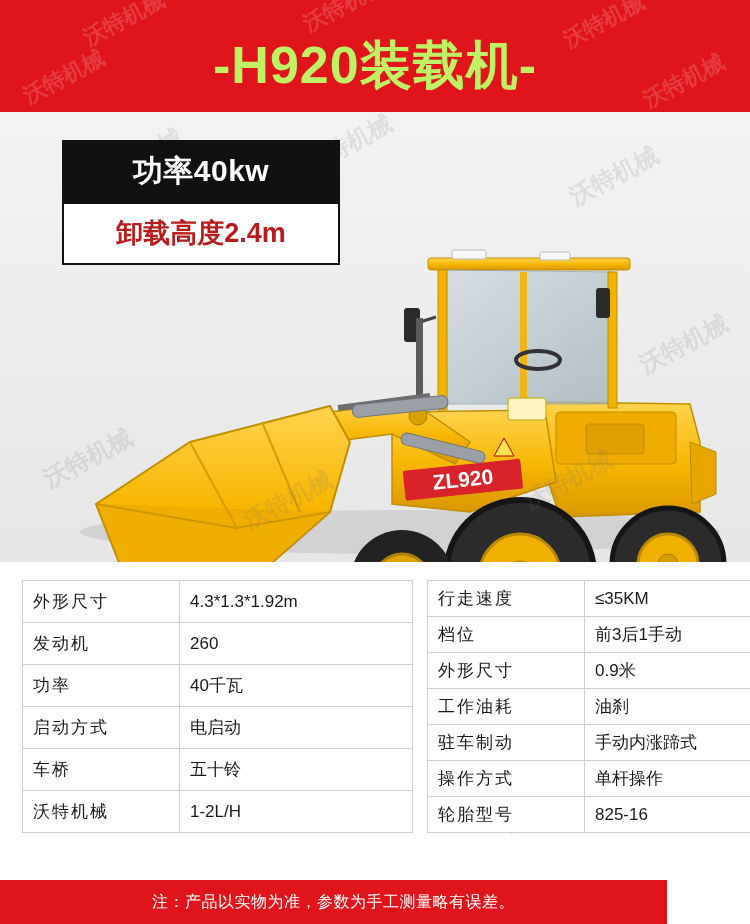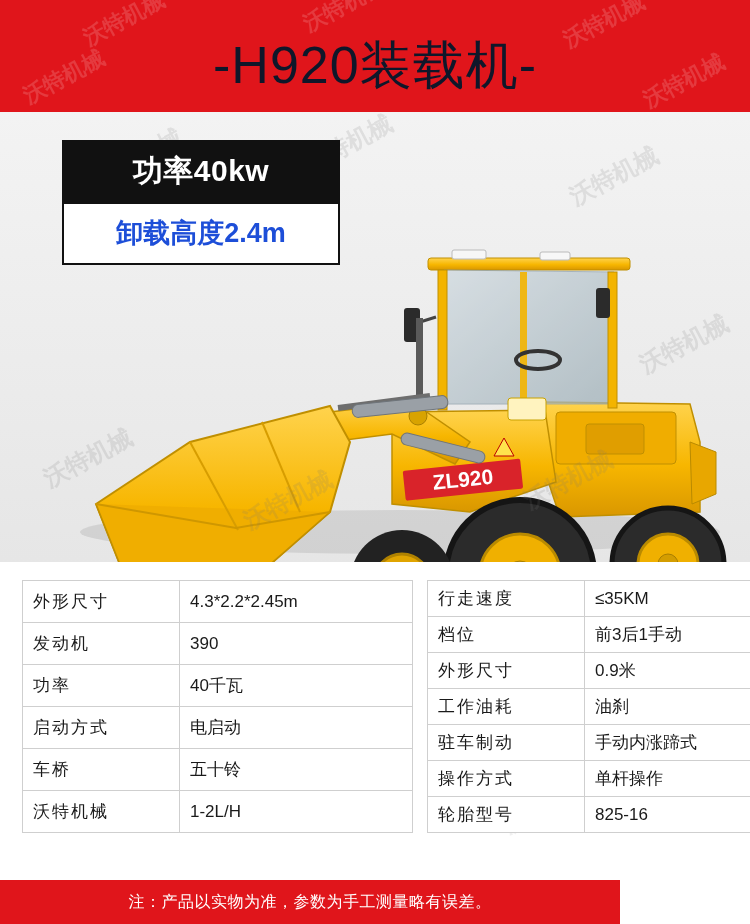--- a/index.html
+++ b/index.html
@@ -30,23 +30,23 @@
   }
   .header-title {
     position: absolute;
     left: 0;
     top: 0;
     width: 750px;
     height: 132px;
     display: flex;
     align-items: center;
     justify-content: center;
-    color: #0f172a;
+    color: #bef264;
     font-size: 52px;
-    font-weight: normal;
+    font-weight: bold;
     letter-spacing: 1px;
     white-space: nowrap;
     z-index: 3;
   }
   .wm {
     position: absolute;
     color: rgba(255,255,255,0.16);
     font-size: 22px;
     font-weight: bold;
     transform: rotate(-28deg);
@@ -88,21 +88,21 @@
     color: #ffffff;
     font-size: 30px;
     font-weight: bold;
     padding: 11px 14px 12px 14px;
     text-align: center;
     letter-spacing: 0.5px;
     white-space: nowrap;
   }
   .badge-light {
     background: #ffffff;
-    color: #1d4ed8;
+    color: #b91c1c;
     font-size: 27px;
     font-weight: bold;
     padding: 11px 14px 12px 14px;
     text-align: center;
     border: 2px solid #111111;
     border-top: none;
     white-space: nowrap;
   }
 
   
@@ -142,21 +142,21 @@
     width: 136px;
     letter-spacing: 2px;
   }
   table.spec-table td.val {
     width: 212px;
   }
   .note-bar {
     position: absolute;
     left: 0;
     bottom: 0;
-    width: 620px;
+    width: 667px;
     height: 44px;
     background: #e0151b;
     color: #ffffff;
     font-size: 16px;
     display: flex;
     align-items: center;
     justify-content: center;
     letter-spacing: 0.5px;
   }
   .spec-wrap {
@@ -295,25 +295,25 @@
     <div class="spec-wm" style="left:330px; top:40px;">沃特机械</div>
     <div class="spec-wm" style="left:590px; top:14px;">沃特机械</div>
     <div class="spec-wm" style="left:180px; top:210px;">沃特机械</div>
     <div class="spec-wm" style="left:500px; top:230px;">沃特机械</div>
 
     <div class="specs">
       <table class="spec-table">
         <tbody>
           <tr>
             <td class="key">外形尺寸</td>
-            <td class="val">4.3*2.2*2.45m</td>
+            <td class="val">4.3*1.3*1.92m</td>
           </tr>
           <tr>
             <td class="key">发动机</td>
-            <td class="val">390</td>
+            <td class="val">260</td>
           </tr>
           <tr>
             <td class="key">功率</td>
             <td class="val">40千瓦</td>
           </tr>
           <tr>
             <td class="key">启动方式</td>
             <td class="val">电启动</td>
           </tr>
           <tr>

